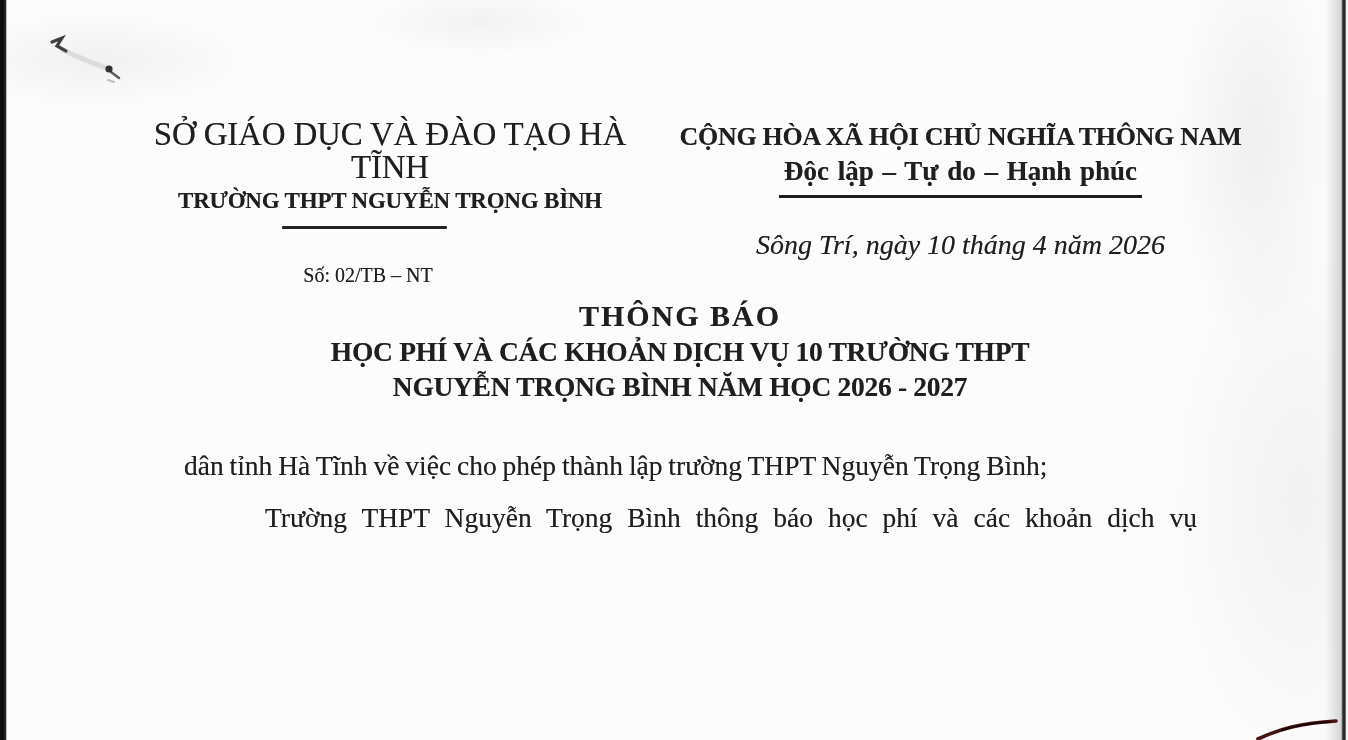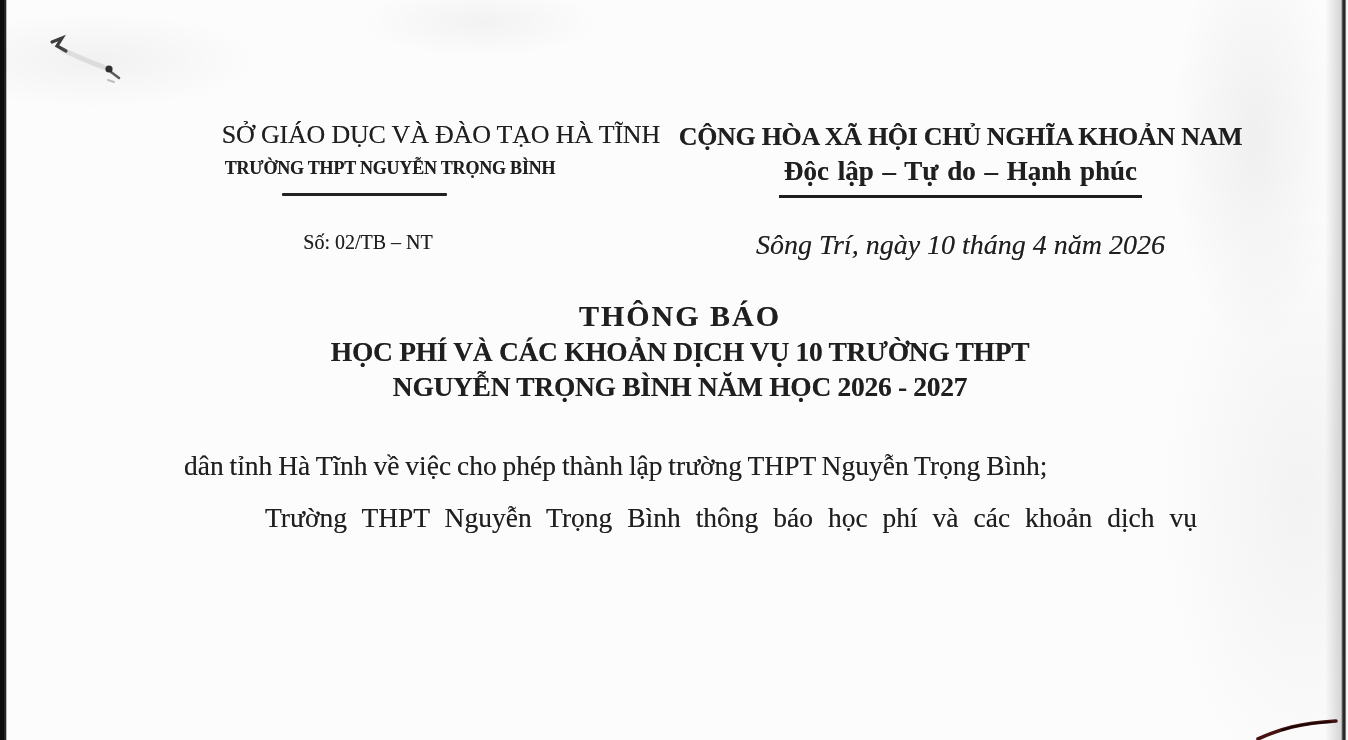--- a/index.html
+++ b/index.html
@@ -40,22 +40,22 @@
       #262626 88%,
       #ededed 91%,
       #fafafa 100%);
   }
   .svg-artifact{position:absolute;pointer-events:none;}
 
   
   .col-left{
     position:absolute;left:120px;top:118px;width:540px;text-align:center;
   }
-  .hl1{font-size:26px;line-height:33px;letter-spacing:-0.2px;text-align:right;}
-  .hl2{font-size:18px;line-height:34px;font-weight:bold;letter-spacing:-0.2px;}
+  .hl1{font-size:33px;line-height:33px;letter-spacing:-0.2px;}
+  .hl2{font-size:23px;line-height:34px;font-weight:bold;letter-spacing:-0.2px;}
   .hl-underline{width:165px;height:3px;background:#222;margin:8px 0 0 162px;border-radius:1px;}
   .docnum{font-size:20px;line-height:32px;margin-top:30px;transform:translateX(-22px);}
 
   .col-right{
     position:absolute;left:678px;top:120px;width:565px;text-align:center;
   }
   .hr1{font-size:26px;line-height:33px;font-weight:bold;letter-spacing:-0.3px;}
   .hr2-wrap{margin-top:3px;}
   .hr2{
     display:inline-block;font-size:27px;line-height:31px;font-weight:bold;
@@ -118,21 +118,21 @@
   </svg>
 
   <div class="col-left">
     <div class="hl1">SỞ GIÁO DỤC VÀ ĐÀO TẠO HÀ TĨNH</div>
     <div class="hl2">TRƯỜNG THPT NGUYỄN TRỌNG BÌNH</div>
     <div class="hl-underline"></div>
     <div class="docnum">Số: 02/TB – NT</div>
   </div>
 
   <div class="col-right">
-    <div class="hr1">CỘNG HÒA XÃ HỘI CHỦ NGHĨA KHOẢN NAM</div>
+    <div class="hr1">CỘNG HÒA XÃ HỘI CHỦ NGHĨA THÔNG NAM</div>
     <div class="hr2-wrap">
       <span class="hr2">Độc lập – Tự do – Hạnh phúc</span>
     </div>
     <div class="dateline">Sông Trí, ngày 10 tháng 4 năm 2026</div>
   </div>
 
   <div class="title-block">
     <div class="title-l1">THÔNG BÁO</div>
     <div class="title-l2">HỌC PHÍ VÀ CÁC KHOẢN DỊCH VỤ 10 TRƯỜNG THPT</div>
     <div class="title-l3">NGUYỄN TRỌNG BÌNH NĂM HỌC 2026 - 2027</div>

